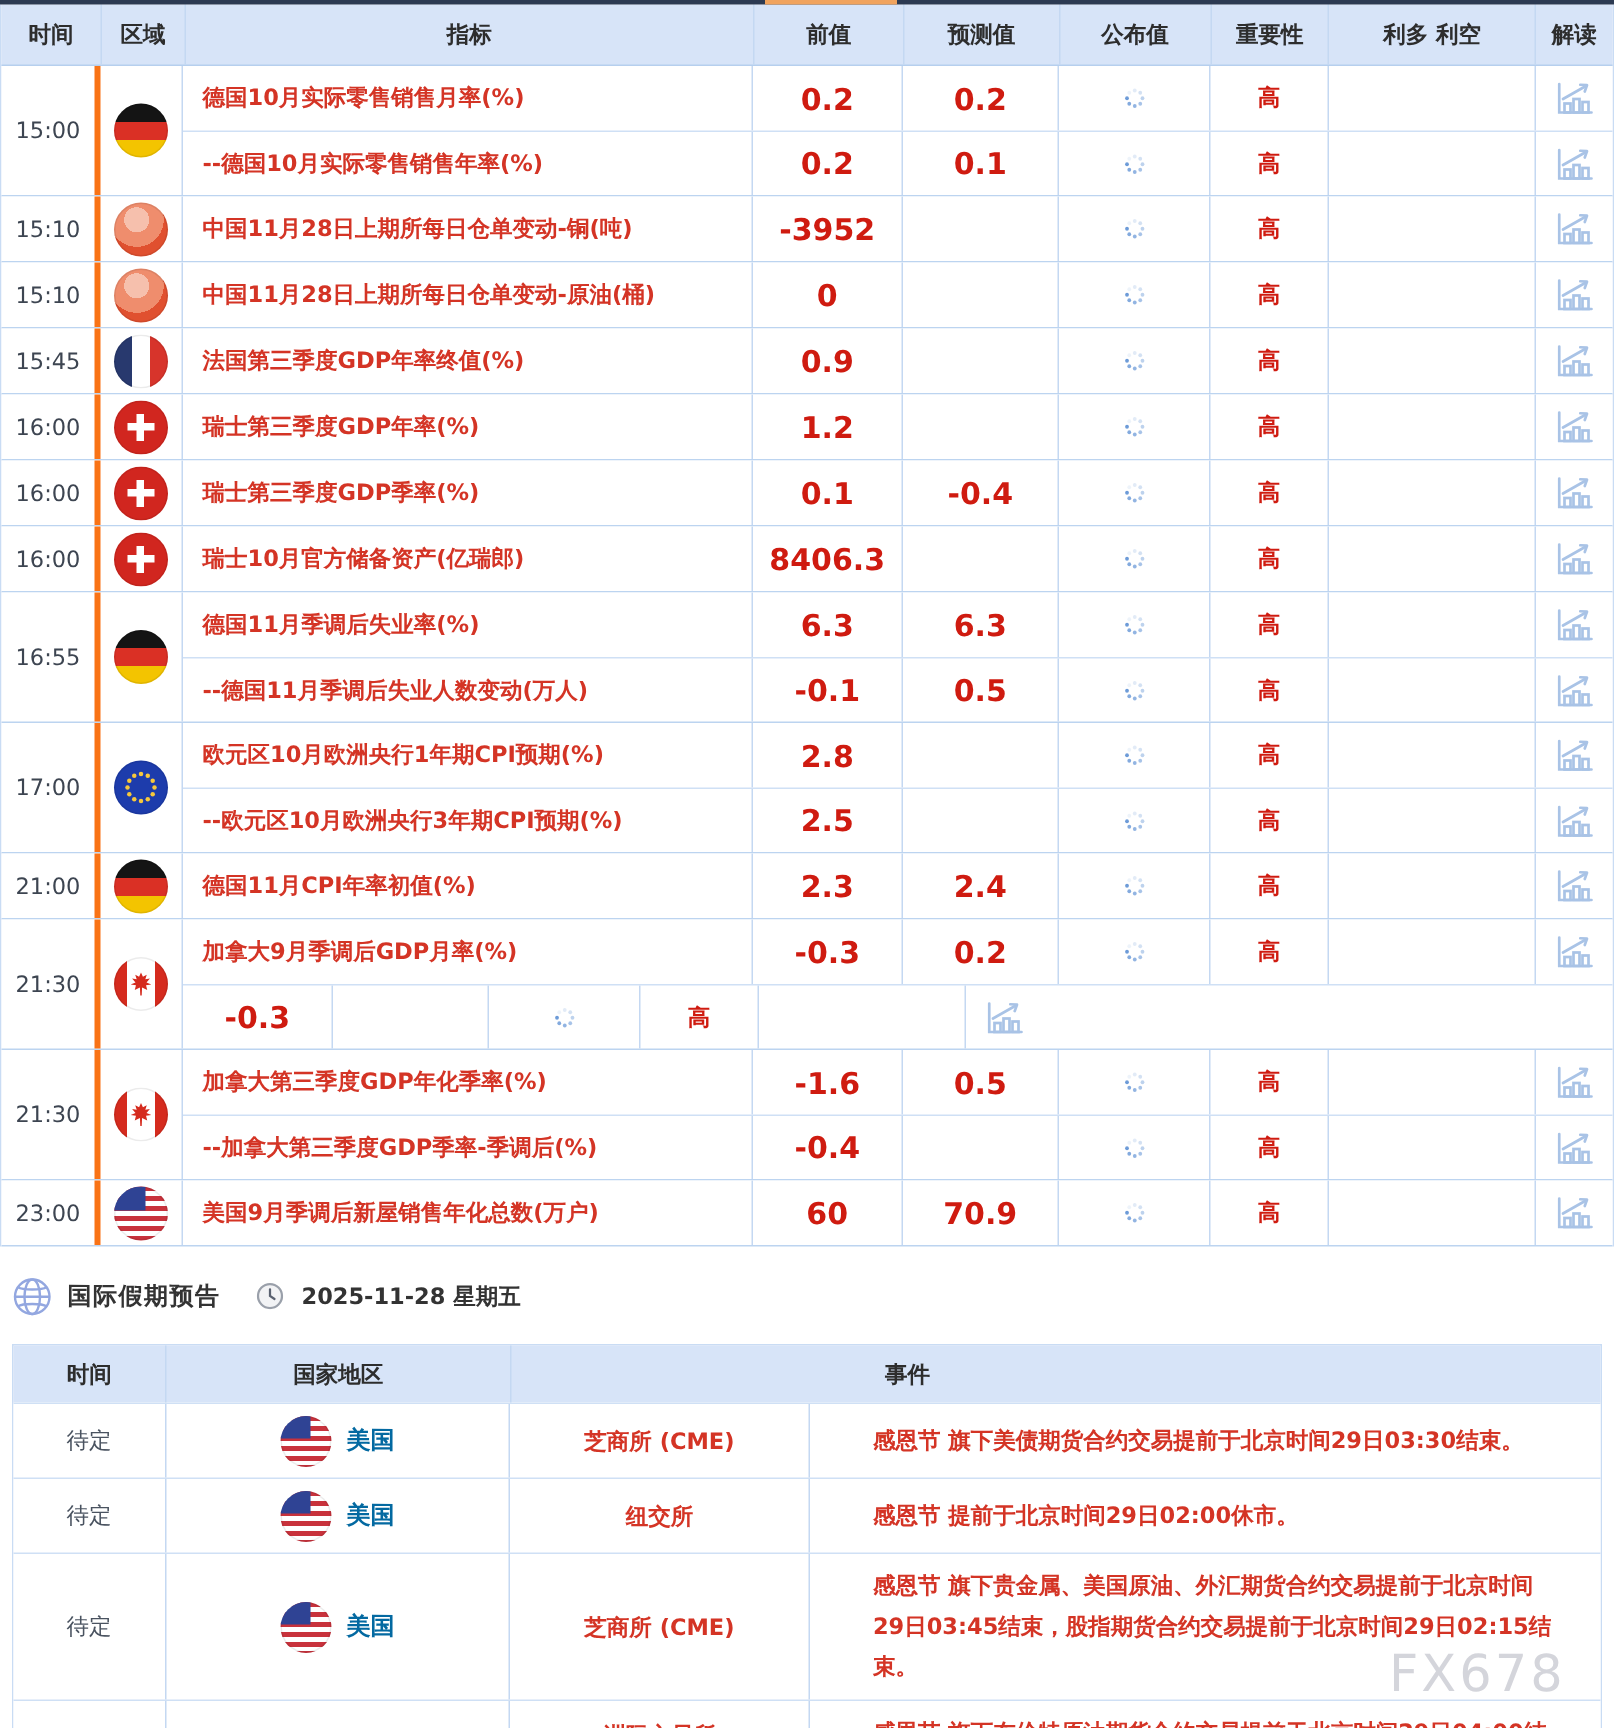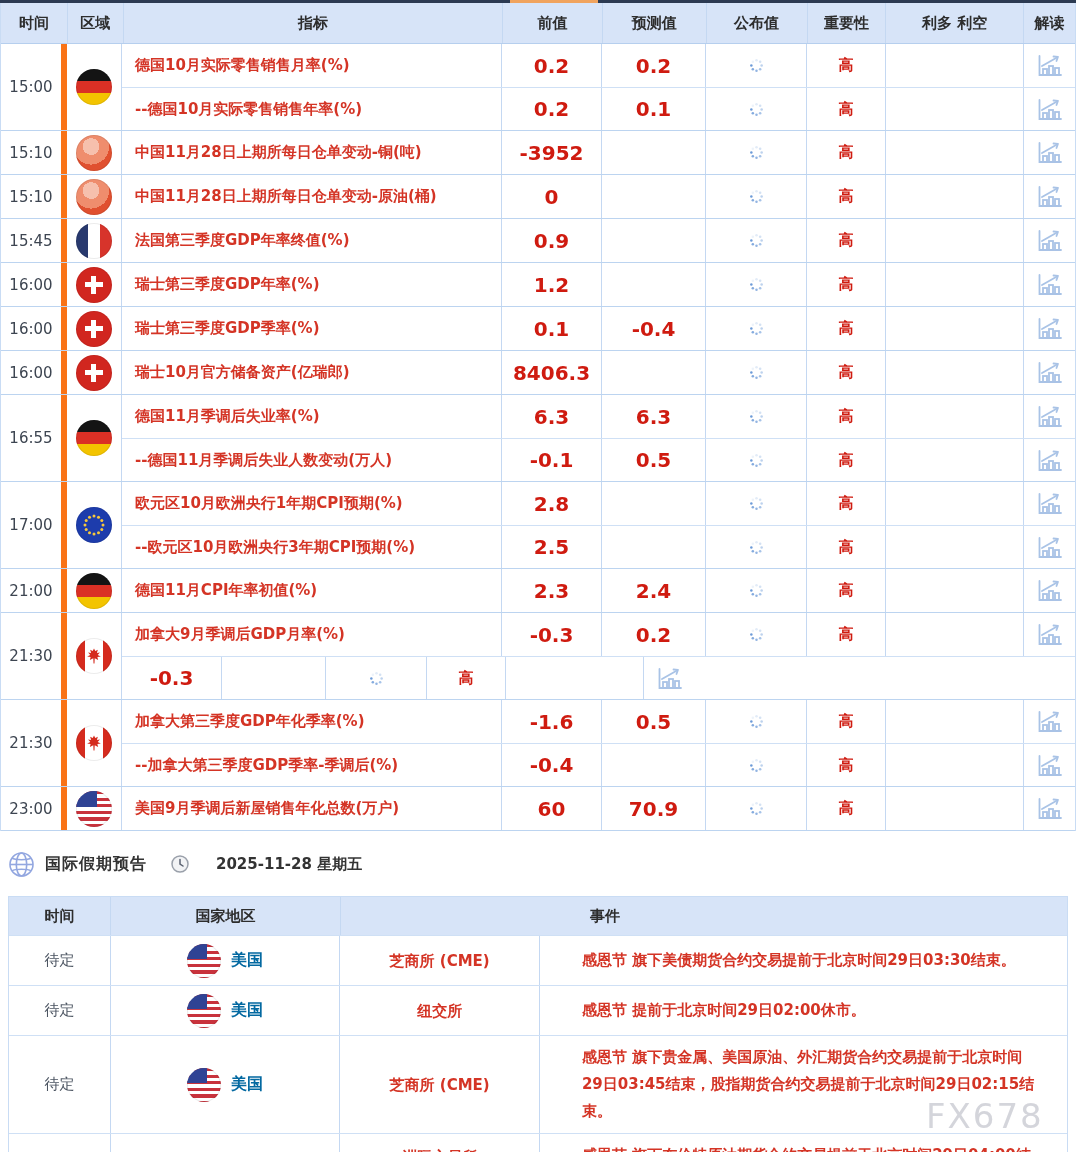--- a/index.html
+++ b/index.html
@@ -15,21 +15,21 @@
   .cal { border-left:1px solid #c9dcf4; border-right:1px solid #c9dcf4; }
   .cal-header { display:flex; height:41px; background:#d7e4f8; border-bottom:1px solid #b6cfee; }
   .hcell { display:flex; align-items:center; justify-content:center;
     font-size:15px; font-weight:bold; color:#2d2d2d; border-right:1px solid #c4d8f2; }
   .hcell:last-child { border-right:none; }
   .w-time{width:67px;} .w-flag{width:56px;} .w-ind{width:380px;} .w-prev{width:100px;}
   .w-fore{width:104px;} .w-pub{width:101px;} .w-imp{width:79px;} .w-bull{width:138px;} .w-read{width:51px;}
 
   .group { display:flex; border-bottom:1px solid #bcd4f0; background:#fff; }
   .cell { display:flex; align-items:center; justify-content:center; }
-  .time-cell { width:67px; border-right:6px solid #f97316; font-size:15px; color:#3d4551; }
+  .time-cell { width:67px; border-right:4px solid #f97316; font-size:15px; color:#3d4551; }
   .flag-cell { width:56px; border-right:1px solid #c4d8f2; }
   .subrows { flex:1; display:flex; flex-direction:column; }
   .subrow { display:flex; height:43px; }
   .subrow.not-first { border-top:1px solid #cfe0f5; }
   .c { display:flex; align-items:center; justify-content:center; border-right:1px solid #c4d8f2; height:100%; }
   .c-ind { width:380px; justify-content:flex-start; padding-left:13px; font-size:15px;
     font-weight:bold; color:#d43425; cursor:pointer; }
   .c-prev { width:100px; } .c-fore { width:104px; }
   .c-val { font-size:20px; font-weight:bold; color:#cf1b10; }
   .c-pub { width:101px; } .c-imp { width:79px; font-size:15px; font-weight:bold; color:#cf1b10; }
@@ -48,21 +48,21 @@
       linear-gradient(#fff,#fff) 50% 50%/18px 5px no-repeat,
       linear-gradient(#fff,#fff) 50% 50%/5px 18px no-repeat, #d1261f; }
   .flag-eu { background:#1d3cac; }
   .flag-ca { background:linear-gradient(90deg,#d52b1e 0 24%,#fff 24% 76%,#d52b1e 76%); }
   .flag-us { background:repeating-linear-gradient(180deg,#c8323c 0 3.3px,#fff 3.3px 6.6px); }
   .flag-us .canton { position:absolute; left:0; top:0; width:58%; height:46%; background:#2f4394; }
 
   
   .holiday-head { display:flex; align-items:center; gap:10px; margin:17px 0 0 8px; height:32px; }
   .holiday-title { font-size:16px; font-weight:bold; color:#333; letter-spacing:1px; }
-  .holiday-date { font-size:15px; font-weight:bold; color:#333; margin-left:17px; }
+  .holiday-date { font-size:15px; font-weight:bold; color:#333; margin-left:2px; }
 
   .hol { margin:16px 0 0 8px; width:1060px; border:1px solid #c9dcf4; }
   .hol-header { display:flex; height:38px; background:#d7e4f8; }
   .hv-time{width:102px;} .hv-ctry{width:230px;} .hv-venue{width:200px;} .hv-event{width:528px;}
   .hol-row { display:flex; border-top:1px solid #cfe0f5; background:#fff; }
   .hc { display:flex; align-items:center; justify-content:center; border-right:1px solid #c4d8f2; }
   .hc-time { width:102px; font-size:15px; color:#4a5360; }
   .hc-ctry { width:230px; gap:10px; }
   .hc-ctry .cname { font-size:16px; font-weight:bold; color:#0369a1; }
   .hc-venue { width:200px; font-size:15px; font-weight:bold; color:#d43425;

